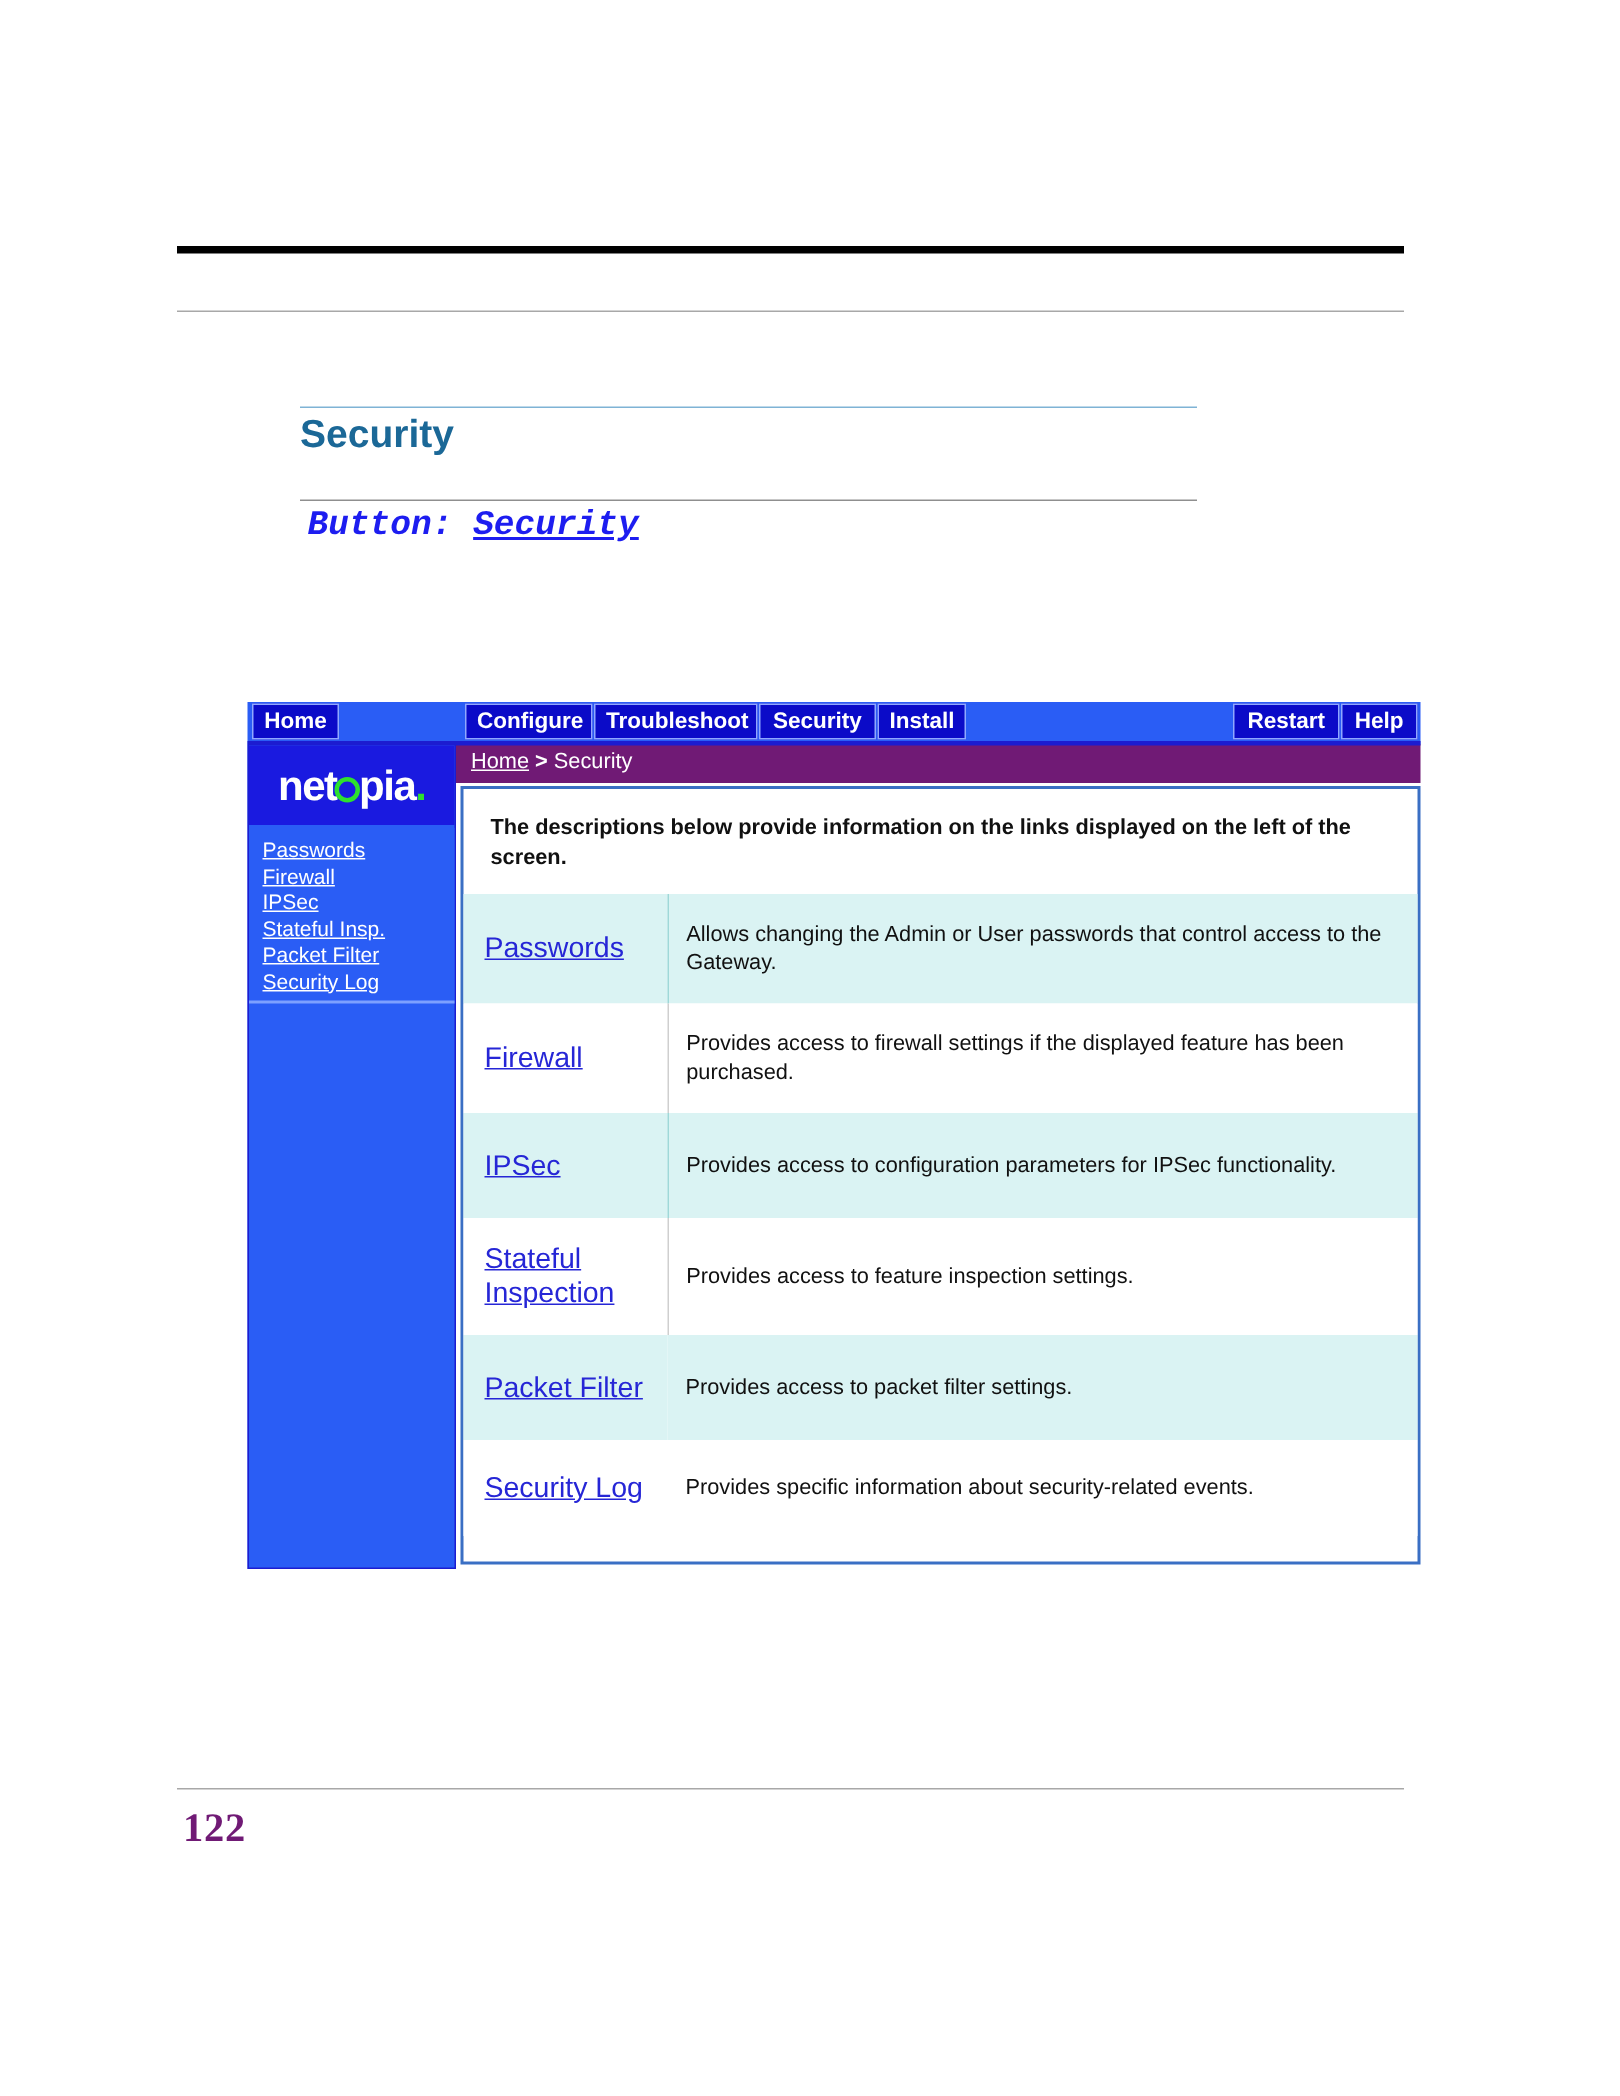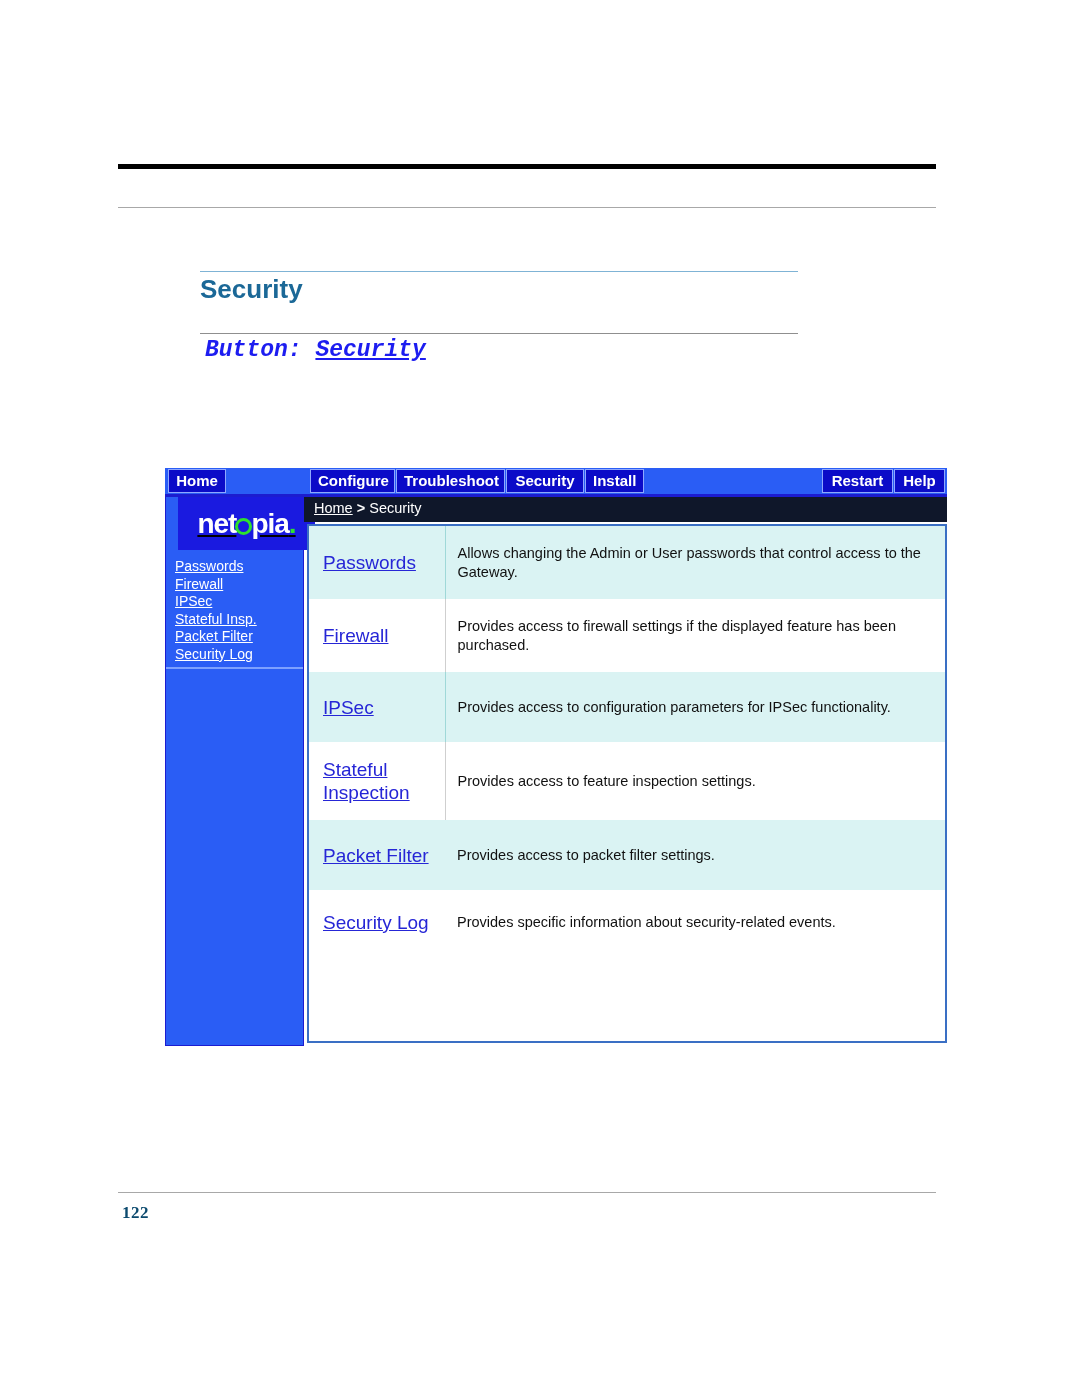--- a/index.html
+++ b/index.html
@@ -38,22 +38,22 @@
     position: absolute;
     left: 118px; top: 1192px;
     width: 818px; height: 1px;
     background: #a8a8a8;
   }
   .page-number {
     position: absolute;
     left: 122px; top: 1203px;
     font-family: "Liberation Serif", serif;
     font-weight: bold;
-    font-size: 17px;
-    color: #0c4a6e;
+    font-size: 27px;
+    color: #701a75;
     letter-spacing: 0.5px;
   }
 
   
   .h1-rule {
     position: absolute;
     left: 200px; top: 271px;
     width: 598px; height: 1px;
     background: #7fb3d5;
   }
@@ -132,27 +132,26 @@
     position: absolute;
     left: 0; top: 28px;
     width: 139px;
     height: 550px;
     background: #2a5df5;
     border: 1px solid #1c1cd0;
     box-sizing: border-box;
   }
   .logo {
     position: absolute;
-    left: 12px; top: 0;
+    left: 0; top: 0;
     width: 137px; height: 53px;
     background: #1a1ae0;
     display: flex;
     align-items: center;
     justify-content: center;
-    text-decoration: underline;
   }
   .logo-text {
     font-size: 28px;
     font-weight: bold;
     color: #ffffff;
     letter-spacing: -1px;
     position: relative;
     line-height: 28px;
     font-family: "Liberation Sans", sans-serif;
   }
@@ -192,21 +191,21 @@
   .rightcol {
     position: absolute;
     left: 139px; top: 28px;
     width: 643px;
     height: 550px;
   }
   .crumbbar {
     position: absolute;
     left: 0; top: 0;
     width: 643px; height: 26px;
-    background: #0f172a;
+    background: #701a75;
     border-top: 1px solid #1c1cd0;
     box-sizing: border-box;
     padding: 3px 0 12px 10px;
     color: #ffffff;
     font-size: 14.5px;
   }
   .crumbbar a {
     color: #ffffff;
     text-decoration: underline;
   }
@@ -304,20 +303,21 @@
     </div>
 
     <div class="rightcol">
       <div class="crumbbar">
         <a href="#">Home</a>
         <span class="crumb-sep">&gt;</span>
         <span>Security</span>
       </div>
 
       <div class="panel">
+        <div class="panel-intro">The descriptions below provide information on the links displayed on the left of the screen.</div>
         <table class="desc-table">
           <tbody id="desc-rows">
               <tr class="row-alt" style="height: 73px;">
                 <td class="cell-link with-border"><a href="#">Passwords</a></td>
                 <td class="cell-desc">Allows changing the Admin or User passwords that control access to the Gateway.</td>
               </tr>
               <tr class="row-plain" style="height: 73px;">
                 <td class="cell-link with-border"><a href="#">Firewall</a></td>
                 <td class="cell-desc">Provides access to firewall settings if the displayed feature has been purchased.</td>
               </tr>

